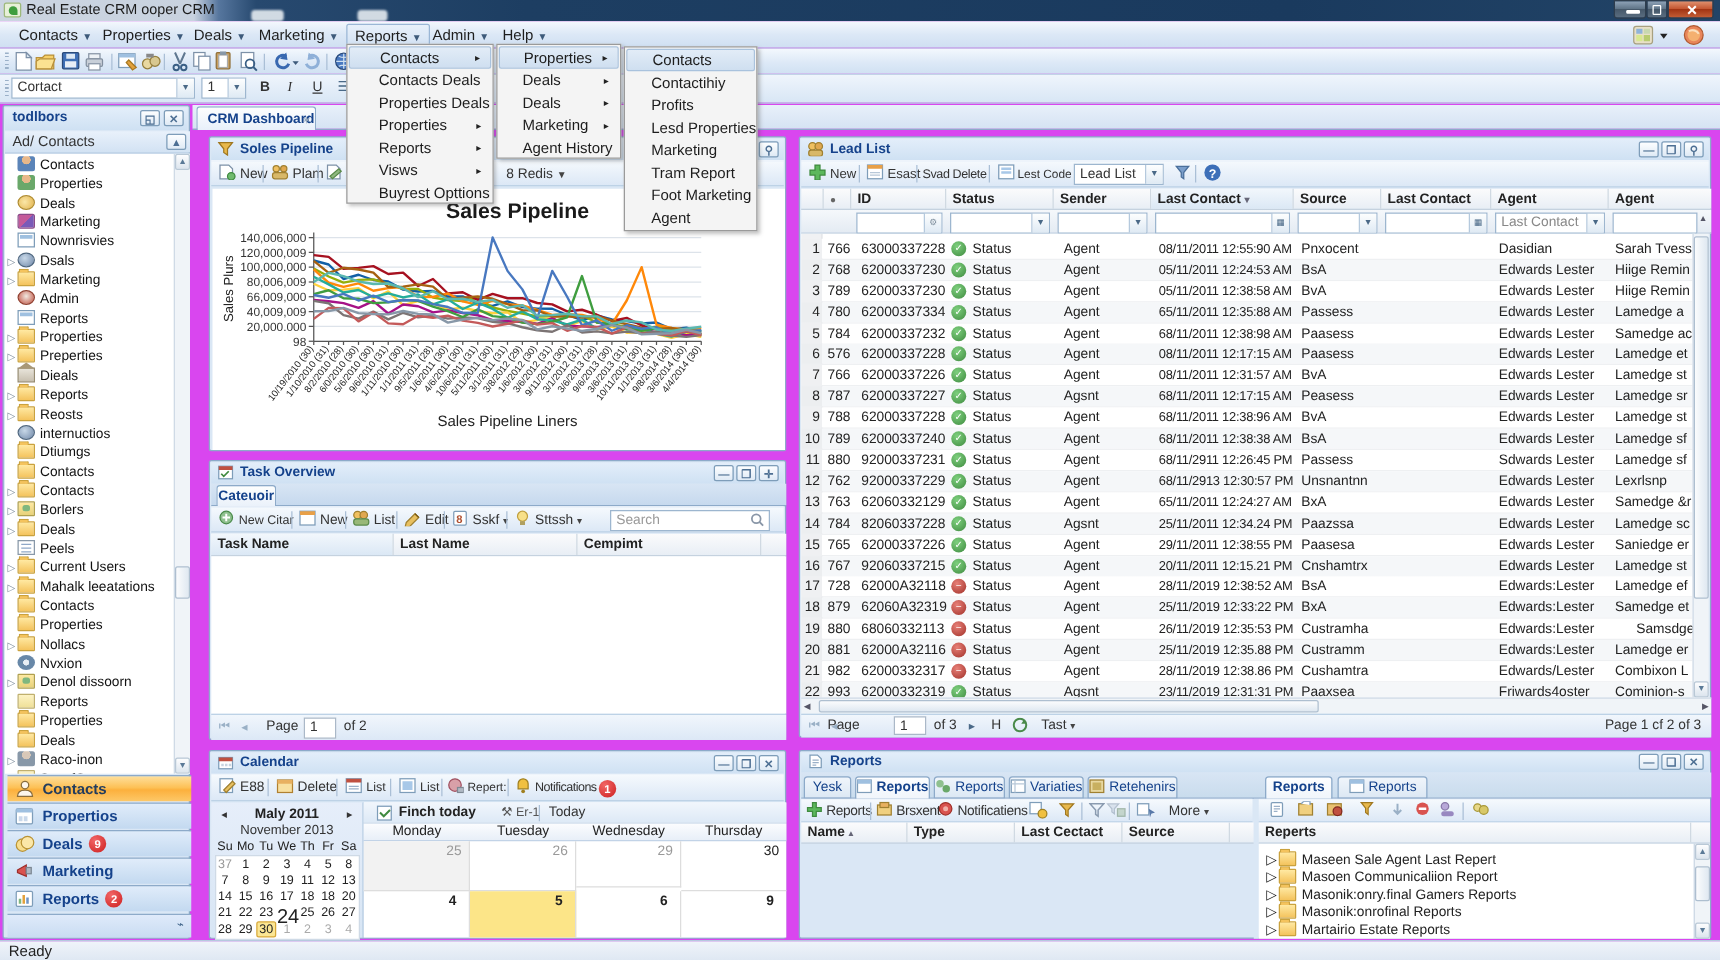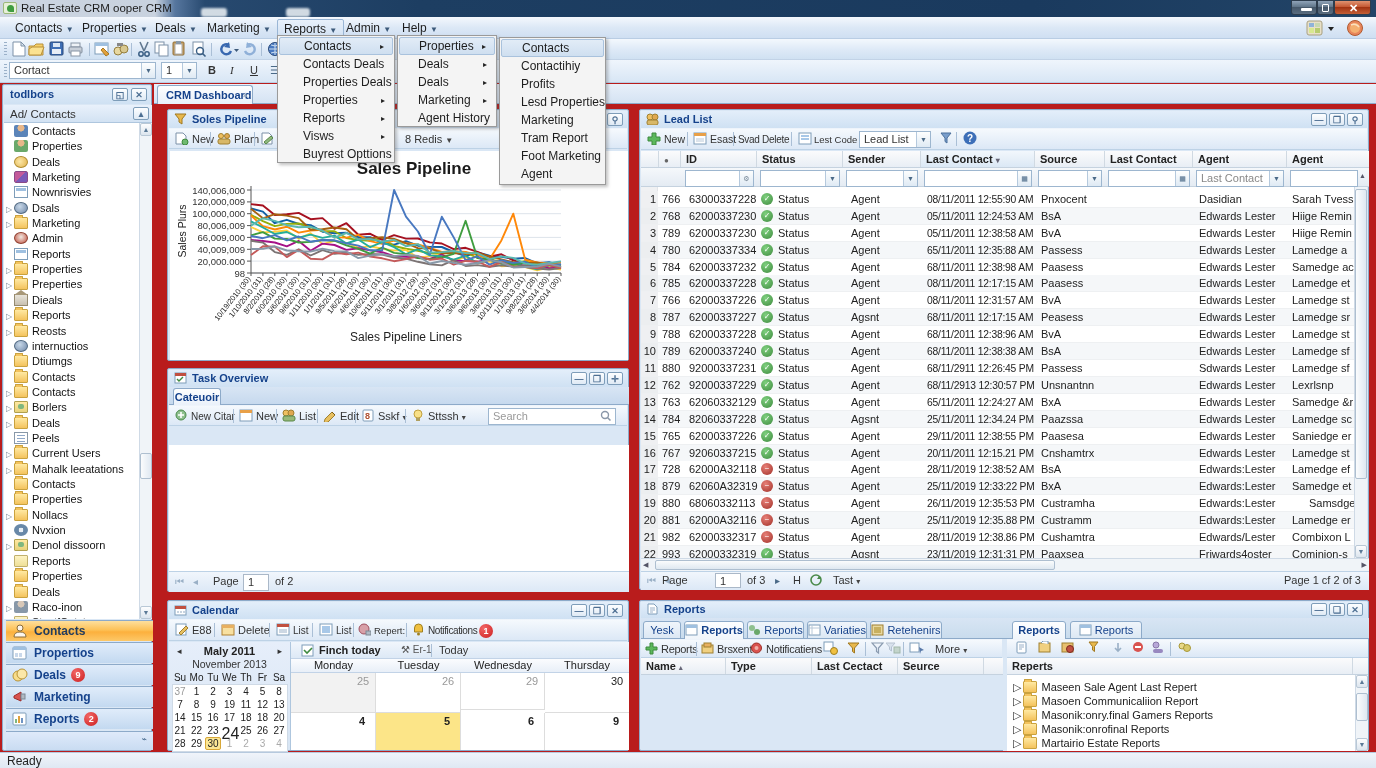--- a/index.html
+++ b/index.html
@@ -1,18 +1,18 @@
 <!DOCTYPE html>
 <html><head>
 <meta charset="utf-8">
 <style>
 html,body{margin:0;padding:0;width:1376px;height:768px;overflow:hidden;
   font-family:"Liberation Sans",sans-serif;-webkit-font-smoothing:antialiased;}
 *{box-sizing:border-box;}
-#app{position:absolute;left:0;top:0;width:1376px;height:768px;background:#b91c1c;}
+#app{position:absolute;left:0;top:0;width:1376px;height:768px;background:#d946ef;}
 .abs{position:absolute;}
 
 
 #titlebar{left:0;top:0;width:1376px;height:17px;
   background:linear-gradient(90deg,#ccd5e1 0,#c8d2df 155px,#56769e 175px,#27496f 205px,#1d3e62 420px,#1a3a5e 75%,#224467 100%);}
 #titlebar .ttext{position:absolute;left:21px;top:2px;color:#1b1b1b;font-size:11.5px;}
 #appicon{position:absolute;left:3px;top:2px;width:14px;height:12px;background:#e7f0d8;border:1px solid #9db97a;border-radius:2px;}
 #appicon:after{content:"";position:absolute;left:3px;top:2px;width:7px;height:7px;background:#3f9d3f;border-radius:50% 50% 0 50%;}
 .winbtns{position:absolute;top:0;right:4px;height:15px;}
 .wb{display:inline-block;width:29px;height:15px;vertical-align:top;
@@ -493,20 +493,26 @@
               <circle cx="7" cy="5" r="4" fill="#f8e088" stroke="#c0a040"></circle>
               <rect x="5" y="9" width="4" height="3" fill="#b0a060"></rect>
             </svg></span>Sttssh <span style="font-size:8px;color:#444;">▾</span></div>
       <div class="combo" style="left:319px;top:2px;width:128px;color:#999;">Search<span style="position:absolute;right:3px;top:1px;">
             <svg width="12" height="12">
               <circle cx="5" cy="5" r="3.5" fill="none" stroke="#8a97a8" stroke-width="1.4"></circle>
               <path d="M7.5 7.5 l3 3" stroke="#8a97a8" stroke-width="1.5"></path>
             </svg>
           </span></div>
     </div>
+    <div class="ghead" style="left:1px;top:58px;width:460px;height:18px;">
+      <div class="gcol" style="left:0;width:146px;background:linear-gradient(#f2f7fc,#dbe8f5);">Task Name</div>
+      <div class="gcol" style="left:146px;width:147px;">Last Name</div>
+      <div class="gcol" style="left:293px;width:147px;">Cempimt</div>
+      <div class="gcol" style="left:440px;width:20px;border-right:none;"></div>
+    </div>
     <div class="gbody" style="left:1px;top:76px;width:460px;height:126px;"></div>
     <div class="abs" style="left:1px;top:202px;width:460px;height:21px;background:linear-gradient(#f1f6fc,#dce8f6);border-top:1px solid #bdd2e6;font-size:11px;color:#333;">
       <span style="position:absolute;left:6px;top:4px;color:#9ab0c6;font-size:10px;">⏮</span>
       <span style="position:absolute;left:24px;top:4px;color:#9ab0c6;font-size:10px;">◂</span>
       <span style="position:absolute;left:44px;top:3px;">Page</span>
         <span class="combo" style="left:74px;top:2px;width:26px;border-color:#aab8c8;">1</span>
         <span style="position:absolute;left:106px;top:3px;">of 2</span>
     </div>
   </div>
   <div id="win-cal" class="win" style="left:167px;top:600px;width:462px;height:151px;">
@@ -781,21 +787,21 @@
 <span style="position:absolute;left:120px;top:2px;width:12px;height:12px;border-radius:50%;background:radial-gradient(circle at 38% 32%,#7ed07e,#3f8a3f);color:#fff;font-size:8px;line-height:12px;text-align:center;">✓</span>
 <span style="position:absolute;left:137px;top:2px;">Status</span>
 <span style="position:absolute;left:210px;top:2px;">Agent</span>
 <span style="position:absolute;left:286px;top:3px;font-size:10.3px;letter-spacing:-0.2px;">68/11/2011 12:38:98 AM</span>
 <span style="position:absolute;left:400px;top:2px;">Paasess</span>
 <span style="position:absolute;left:558px;top:2px;white-space:nowrap;">Edwards Lester</span>
 <span style="position:absolute;left:651px;top:2px;white-space:nowrap;">Samedge ac</span>
 </div>
 <div style="position:absolute;left:0;top:88px;width:713px;height:17px;background:linear-gradient(90deg,#eceef0 0 17px,#f5f7f9 17px);border-bottom:1px solid #eef0f2;font-size:11px;color:#222;">
 <span style="position:absolute;left:0;width:15px;text-align:right;top:2px;">6</span>
-<span style="position:absolute;left:21px;top:2px;">785</span>
+<span style="position:absolute;left:21px;top:2px;">576</span>
 <span style="position:absolute;left:48px;top:2px;">62000337228</span>
 <span style="position:absolute;left:120px;top:2px;width:12px;height:12px;border-radius:50%;background:radial-gradient(circle at 38% 32%,#7ed07e,#3f8a3f);color:#fff;font-size:8px;line-height:12px;text-align:center;">✓</span>
 <span style="position:absolute;left:137px;top:2px;">Status</span>
 <span style="position:absolute;left:210px;top:2px;">Agent</span>
 <span style="position:absolute;left:286px;top:3px;font-size:10.3px;letter-spacing:-0.2px;">08/11/2011 12:17:15 AM</span>
 <span style="position:absolute;left:400px;top:2px;">Paasess</span>
 <span style="position:absolute;left:558px;top:2px;white-space:nowrap;">Edwards Lester</span>
 <span style="position:absolute;left:651px;top:2px;white-space:nowrap;">Lamedge et</span>
 </div>
 <div style="position:absolute;left:0;top:105px;width:713px;height:17px;background:linear-gradient(90deg,#eff0f2 0 17px,#fff 17px);border-bottom:1px solid #eef0f2;font-size:11px;color:#222;">

